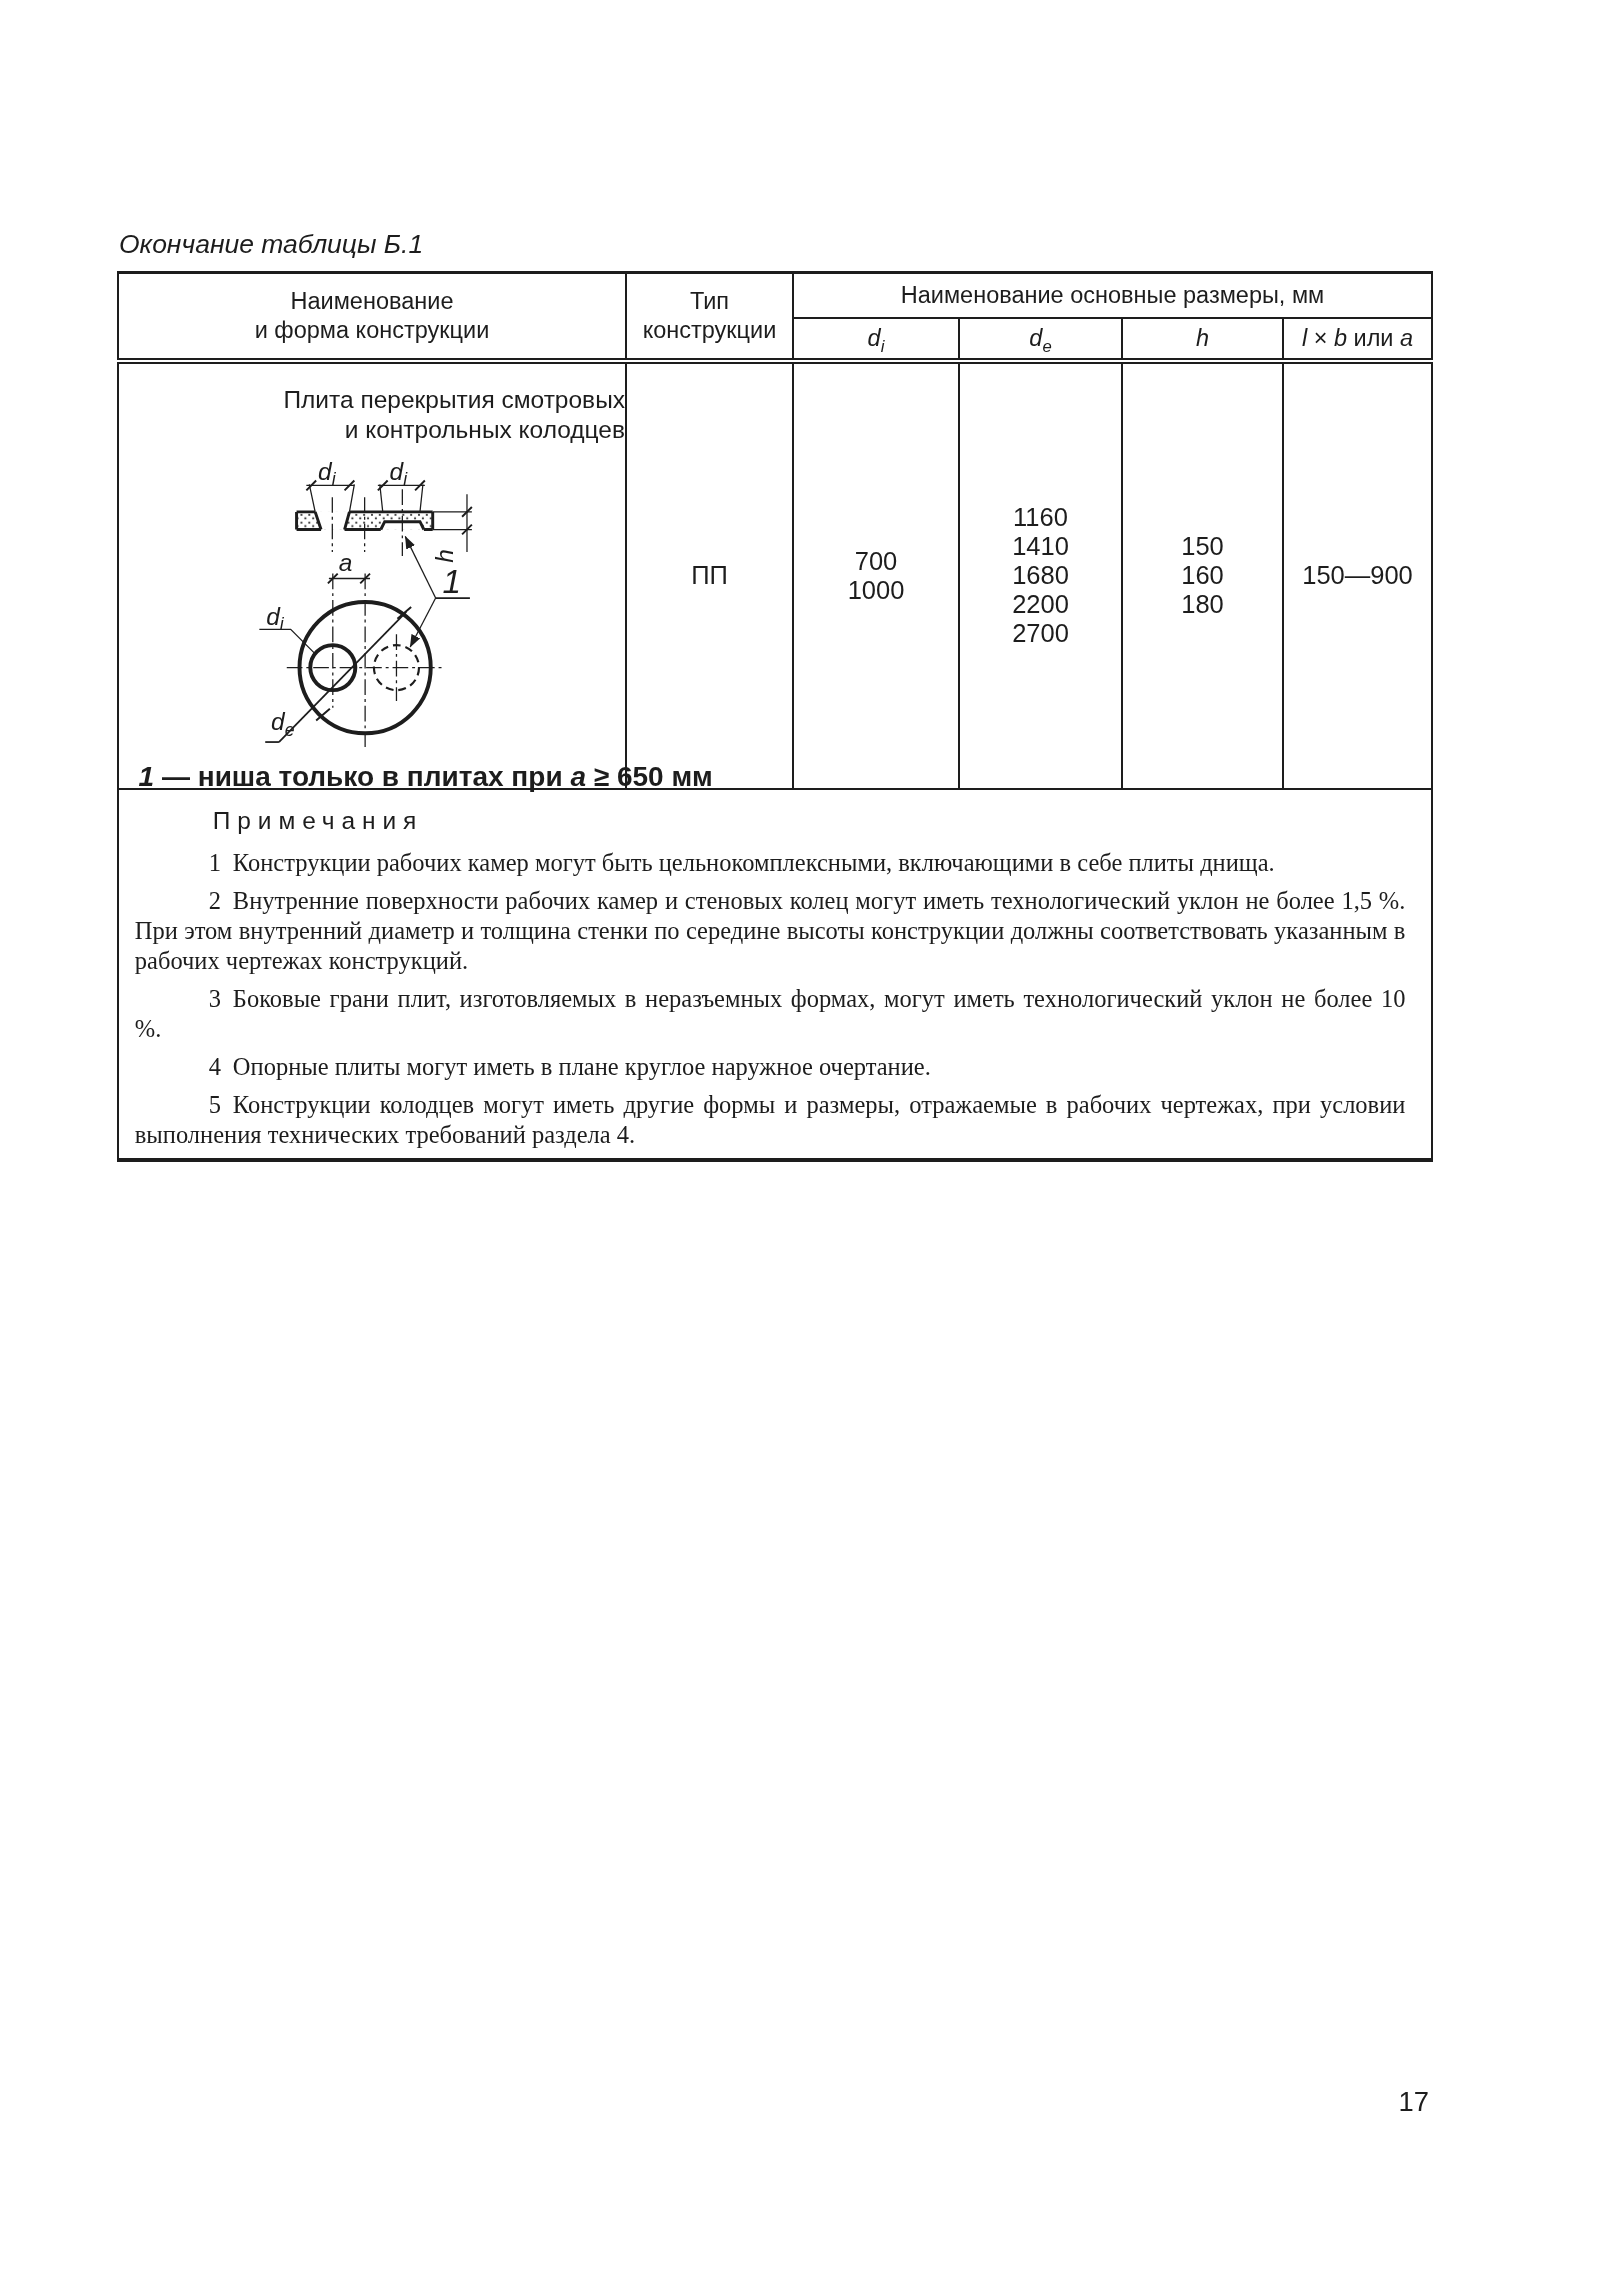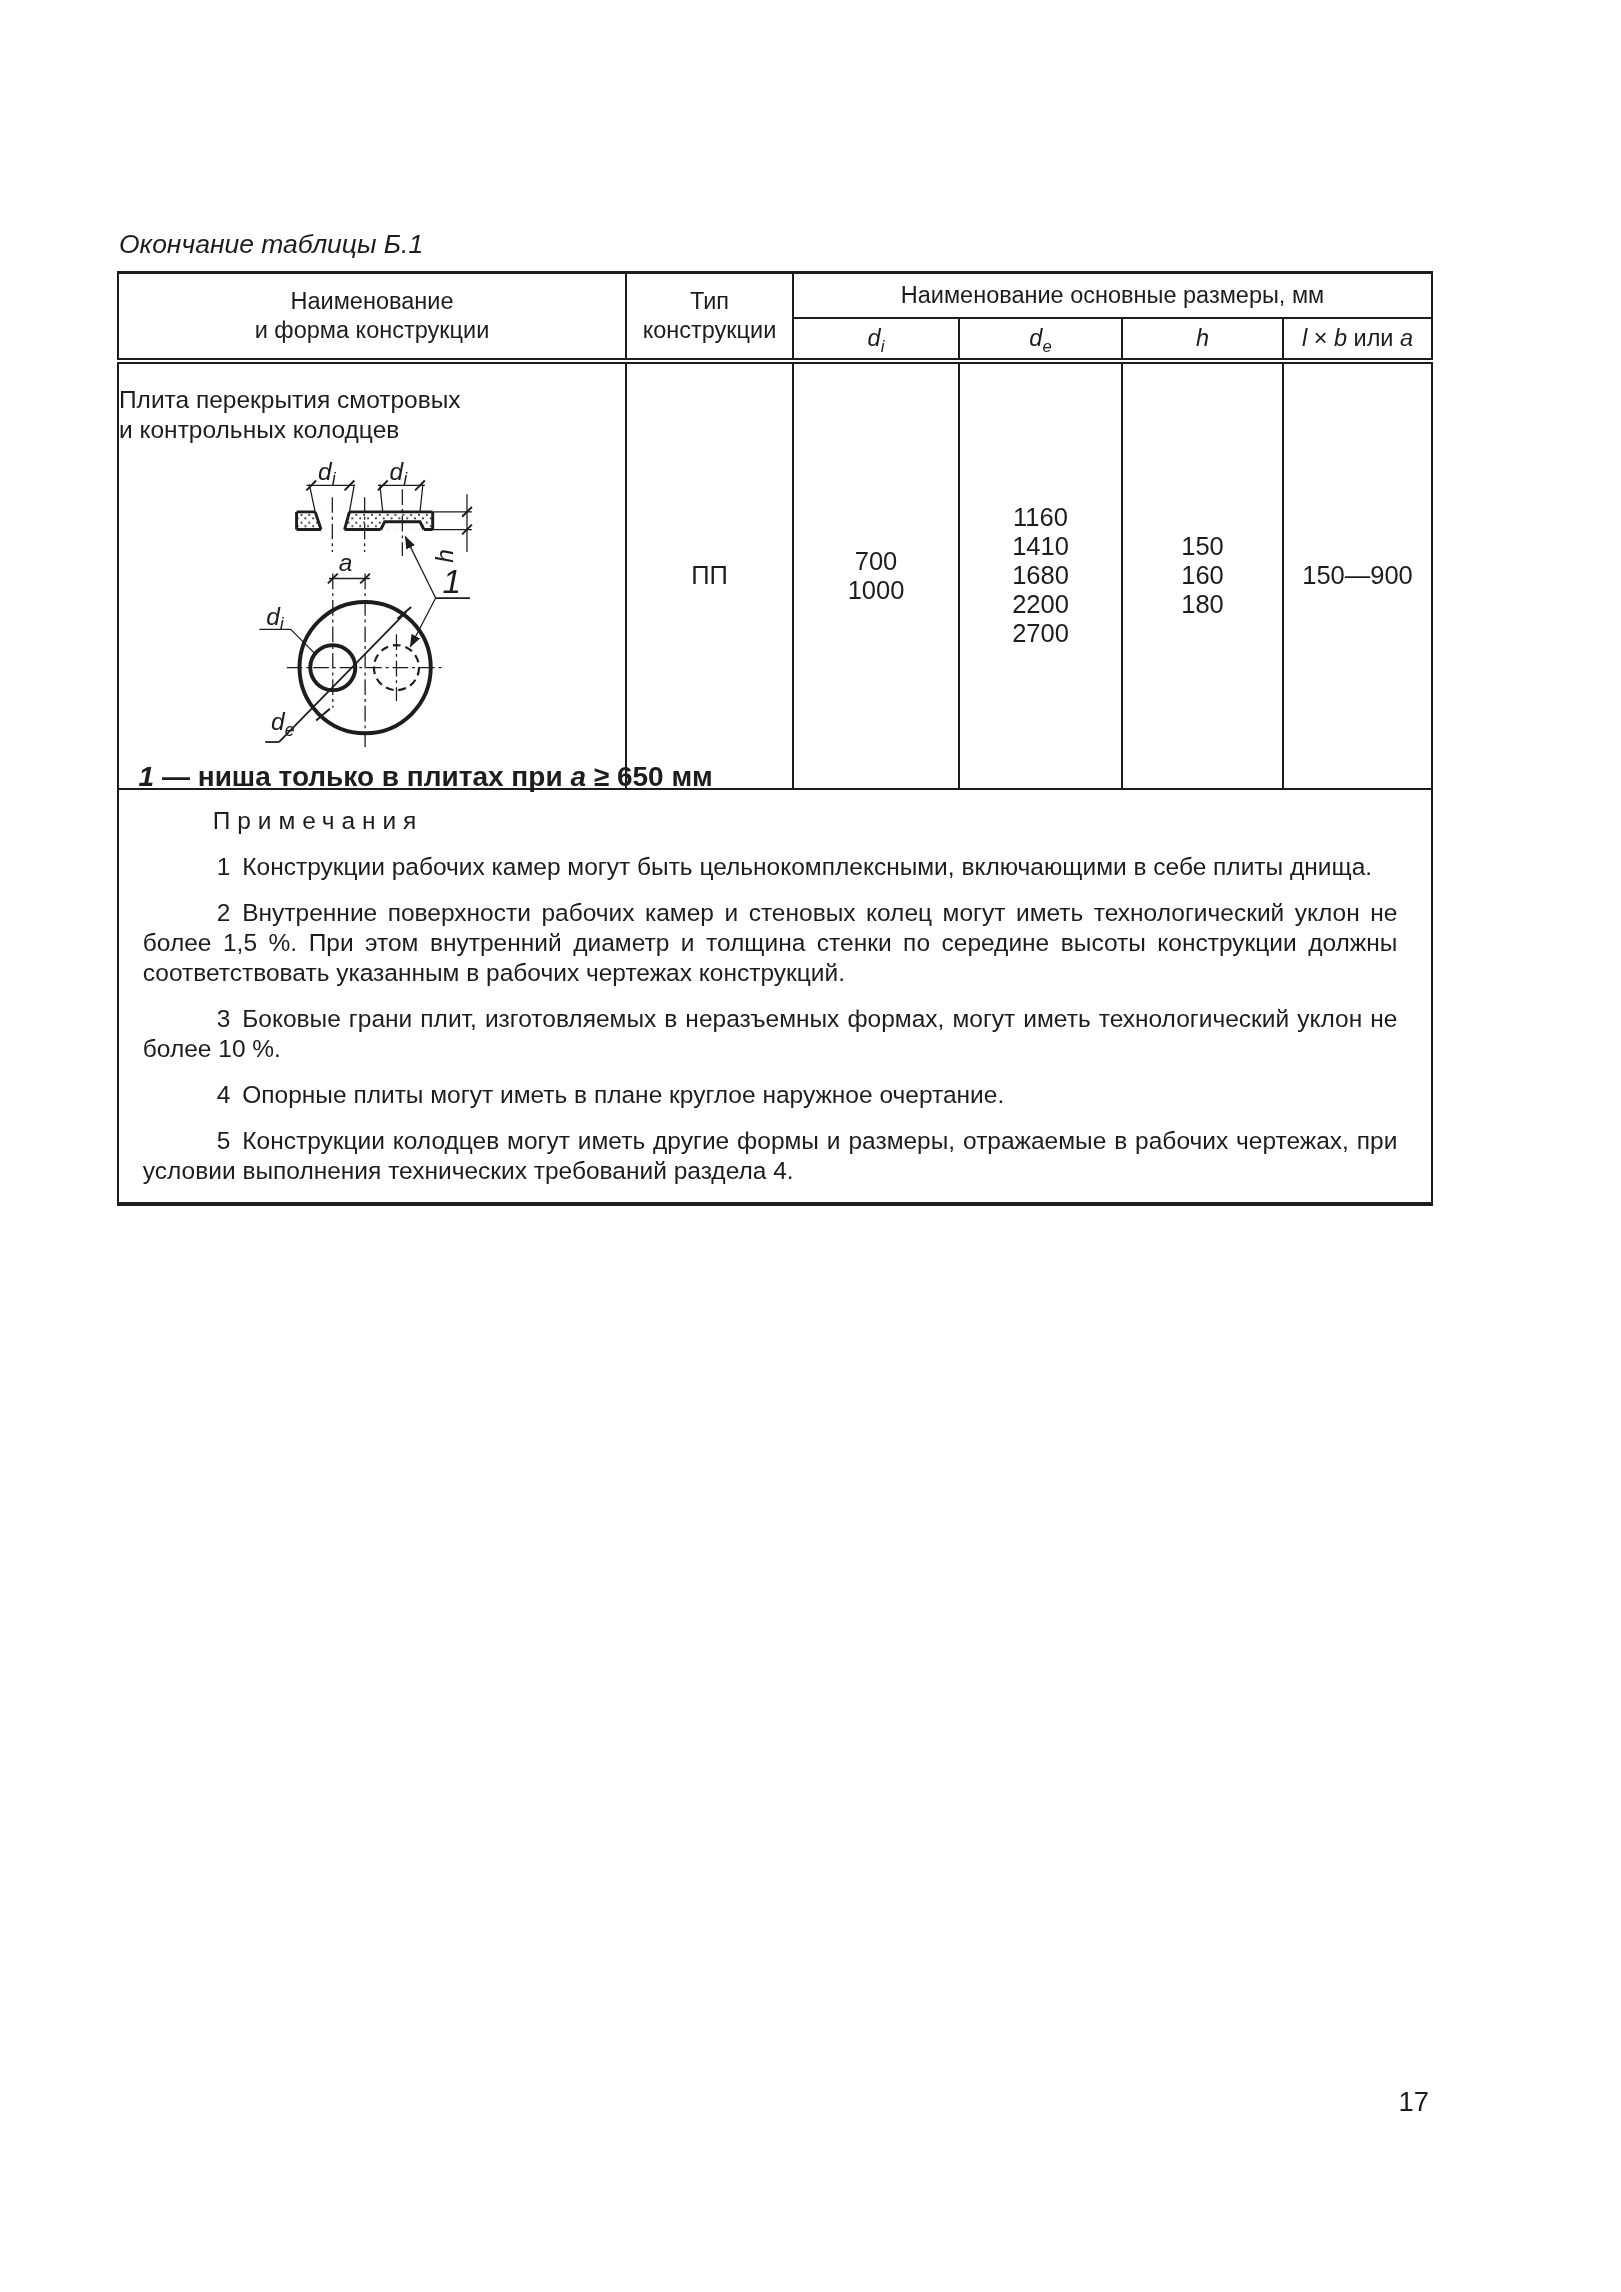--- a/index.html
+++ b/index.html
@@ -36,32 +36,32 @@
   .var { font-style: italic; }
   sub.vs { font-size: 16.7px; font-style: italic; line-height: 0; }
   tr.data-row { height: 428px; }
   tr.data-row td {
     text-align: center; vertical-align: middle;
     font-size: 25.5px; line-height: 29px; white-space: pre-line; padding: 16px;
   }
   td.drawing-cell { position: relative; white-space: normal !important; padding: 0 !important; }
   .cell-title {
     position: absolute; top: 21.6px; left: 0; width: 100%;
-    text-align: left; font-size: 24.5px; line-height: 30px; white-space: pre-line;
+    text-align: right; font-size: 24.5px; line-height: 30px; white-space: pre-line;
   }
   .fig-note { position: absolute; top: 398px; left: 19.6px; font-size: 28px; white-space: nowrap; font-weight: bold; }
   .fig-note .it { font-style: italic; }
   svg.draw { position: absolute; top: 0; left: 0; }
   tr.notes-row { height: 300px; }
   tr.notes-row td {
     vertical-align: top; text-align: justify;
     font-size: 24.5px; line-height: 30px; padding: 4.9px 17.6px 0 7.8px;
   }
   p.notes-heading { margin: 12px; text-indent: 74px; letter-spacing: 6.9px; }
-  p.note { margin: 16px; text-indent: 74px; }
+  p.note { margin: 8px; text-indent: 74px; font-family: Liberation Serif, serif; }
   .note-num { margin-right: 11.8px; }
   .page-number {
     position: absolute; top: 2078px; left: 117px; width: 1312px;
     text-align: right; font-size: 27.4px; margin-top: 8px;
   }
 </style>
 </head>
 <body>
 
 <div class="page">

